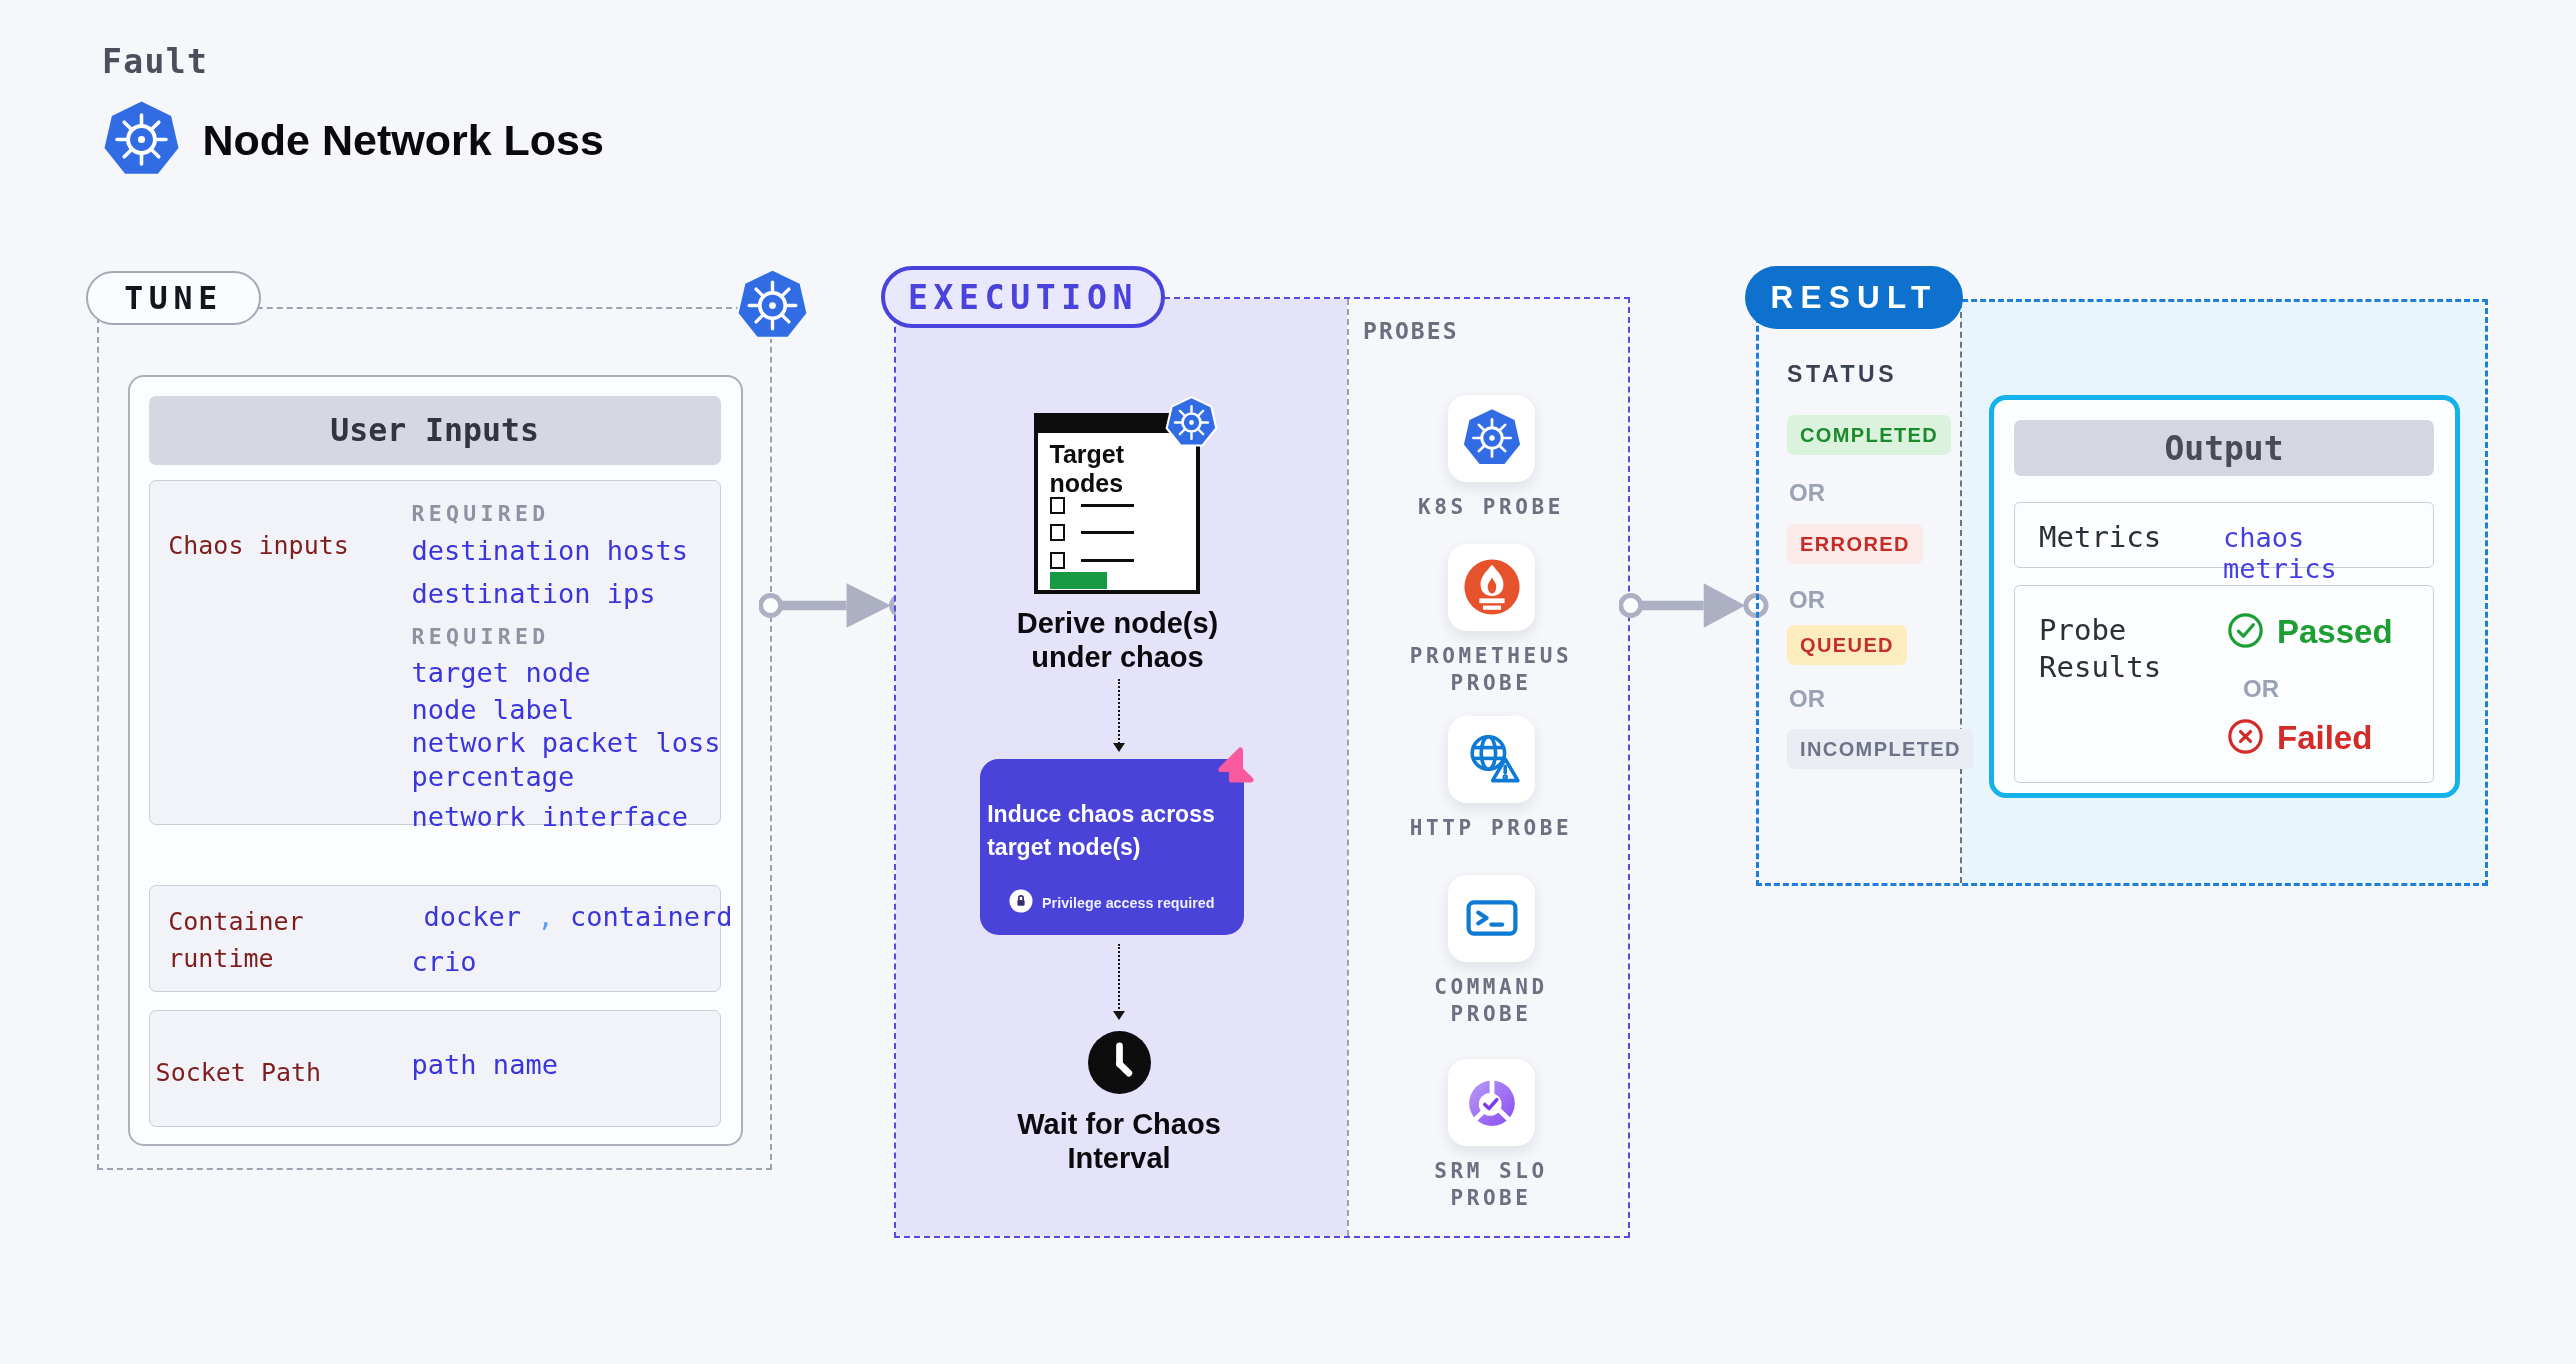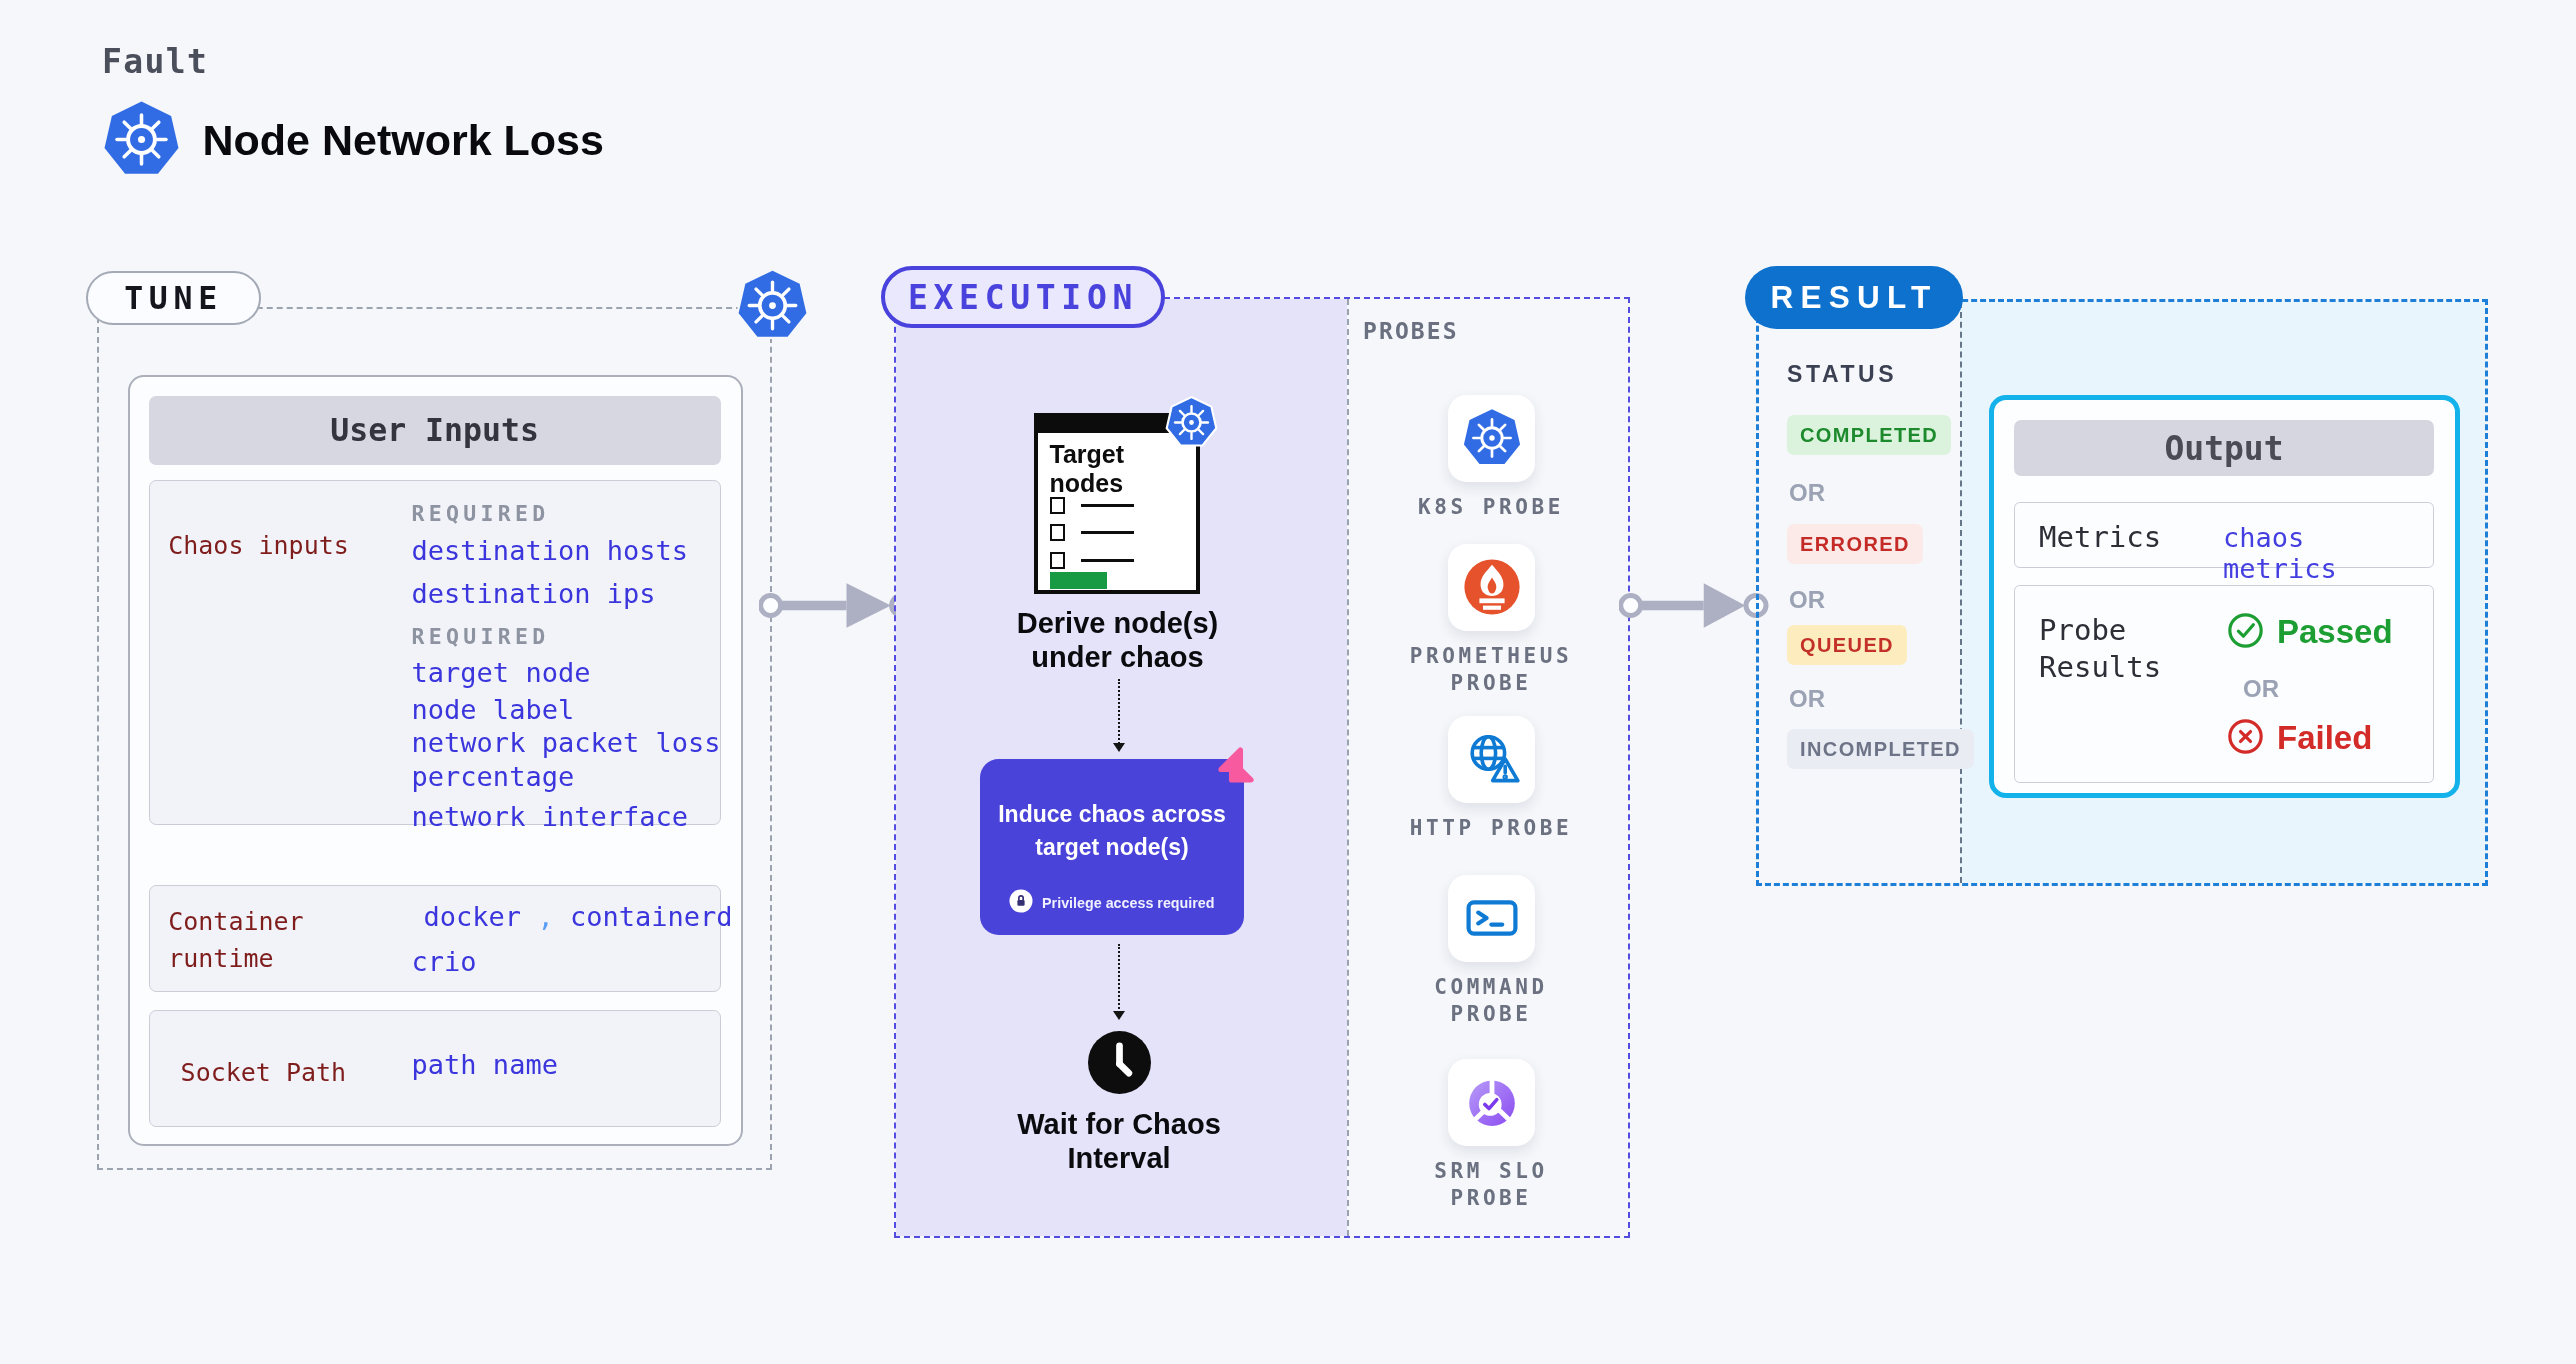--- a/index.html
+++ b/index.html
@@ -49,21 +49,21 @@
   
   .clipboard { left:1034px; top:413px; width:166px; height:181px; background:#ffffff; border:4.3px solid #0c0c0c; }
   .clip-bar { left:-1.4px; top:-1.4px; width:160px; height:17px; background:#0c0c0c; }
   .clip-title { left:11.5px; top:23px; width:115px; font-size:25px; font-weight:800; color:#0d0d0d; line-height:29px; }
   .clip-row { left:11.5px; display:flex; align-items:center; gap:15.8px; }
   .clip-check { width:15.8px; height:17px; border:2.9px solid #0d0d0d; background:#fff; }
   .clip-line { width:53px; height:3.6px; background:#0d0d0d; }
   .clip-green { left:11.5px; top:155px; width:57px; height:17px; background:#189a44; }
   .caption { text-align:center; font-weight:800; color:#0b0b0f; font-size:29px; line-height:34px; }
   .induce { left:980px; top:759px; width:264px; height:176px; background:#4a43d9; border-radius:18.6px; }
-  .induce-text { left:7.2px; right:7.2px; top:39px; text-align:center; font-size:23px; line-height:33px; font-weight:800; color:#ffffff; }
+  .induce-text { left:7.2px; right:7.2px; top:39px; font-size:23px; line-height:33px; font-weight:800; color:#ffffff; }
   .induce-note { left:0; right:0; bottom:18.6px; display:flex; align-items:center; justify-content:center; gap:8.6px;
                  font-size:14.3px; font-weight:600; color:#f0f0ff; }
 
   
   .probes-heading { left:1363px; top:318px; font-size:23px; font-weight:700; color:#6a7080; letter-spacing:2.1px; }
   .probe-card { left:1448px; width:87px; height:87px; background:#ffffff; border-radius:18.6px;
                 box-shadow:0 5.7px 13px rgba(25,35,70,.10); display:flex; align-items:center; justify-content:center; }
   .probe-label { left:1398px; width:186px; text-align:center; font-size:21px; font-weight:600;
                  color:#6b7180; letter-spacing:3.6px; line-height:27px; }
 
@@ -150,21 +150,21 @@
     <div class="abs row-label mono" style="left:18.6px; top:17px; width:172px;">Container runtime</div>
     <div class="abs blue-item mono" style="left:274px; top:14.3px; white-space:nowrap;">
       <span>docker</span>
       <span class="comma">,</span>
       <span>containerd</span>
     </div>
     <div class="abs blue-item mono" style="left:262px; top:59px;">crio</div>
   </div>
 
   <div class="abs ui-row" style="top:633px; height:117px;">
-    <div class="abs row-label mono" style="left:31px; top:43px; width:236px;">Socket Path</div>
+    <div class="abs row-label mono" style="left:6px; top:43px; width:236px;">Socket Path</div>
     <div class="abs blue-item mono" style="left:262px; top:37px;">path name</div>
   </div>
 </div>
 
 <div class="abs" style="left:759px; top:574px;">
   <svg width="165" height="63" viewBox="0 0 230 88">
     <line x1="32" y1="44" x2="122" y2="44" stroke="#adafc3" stroke-width="13"></line>
     <polygon points="122,13 122,75 184,44" fill="#adafc3"></polygon>
     <circle cx="16" cy="44" r="14" fill="#fcfdff" stroke="#adafc3" stroke-width="7"></circle>
     <circle cx="199" cy="44" r="14" fill="#fcfdff" stroke="#adafc3" stroke-width="7"></circle>

